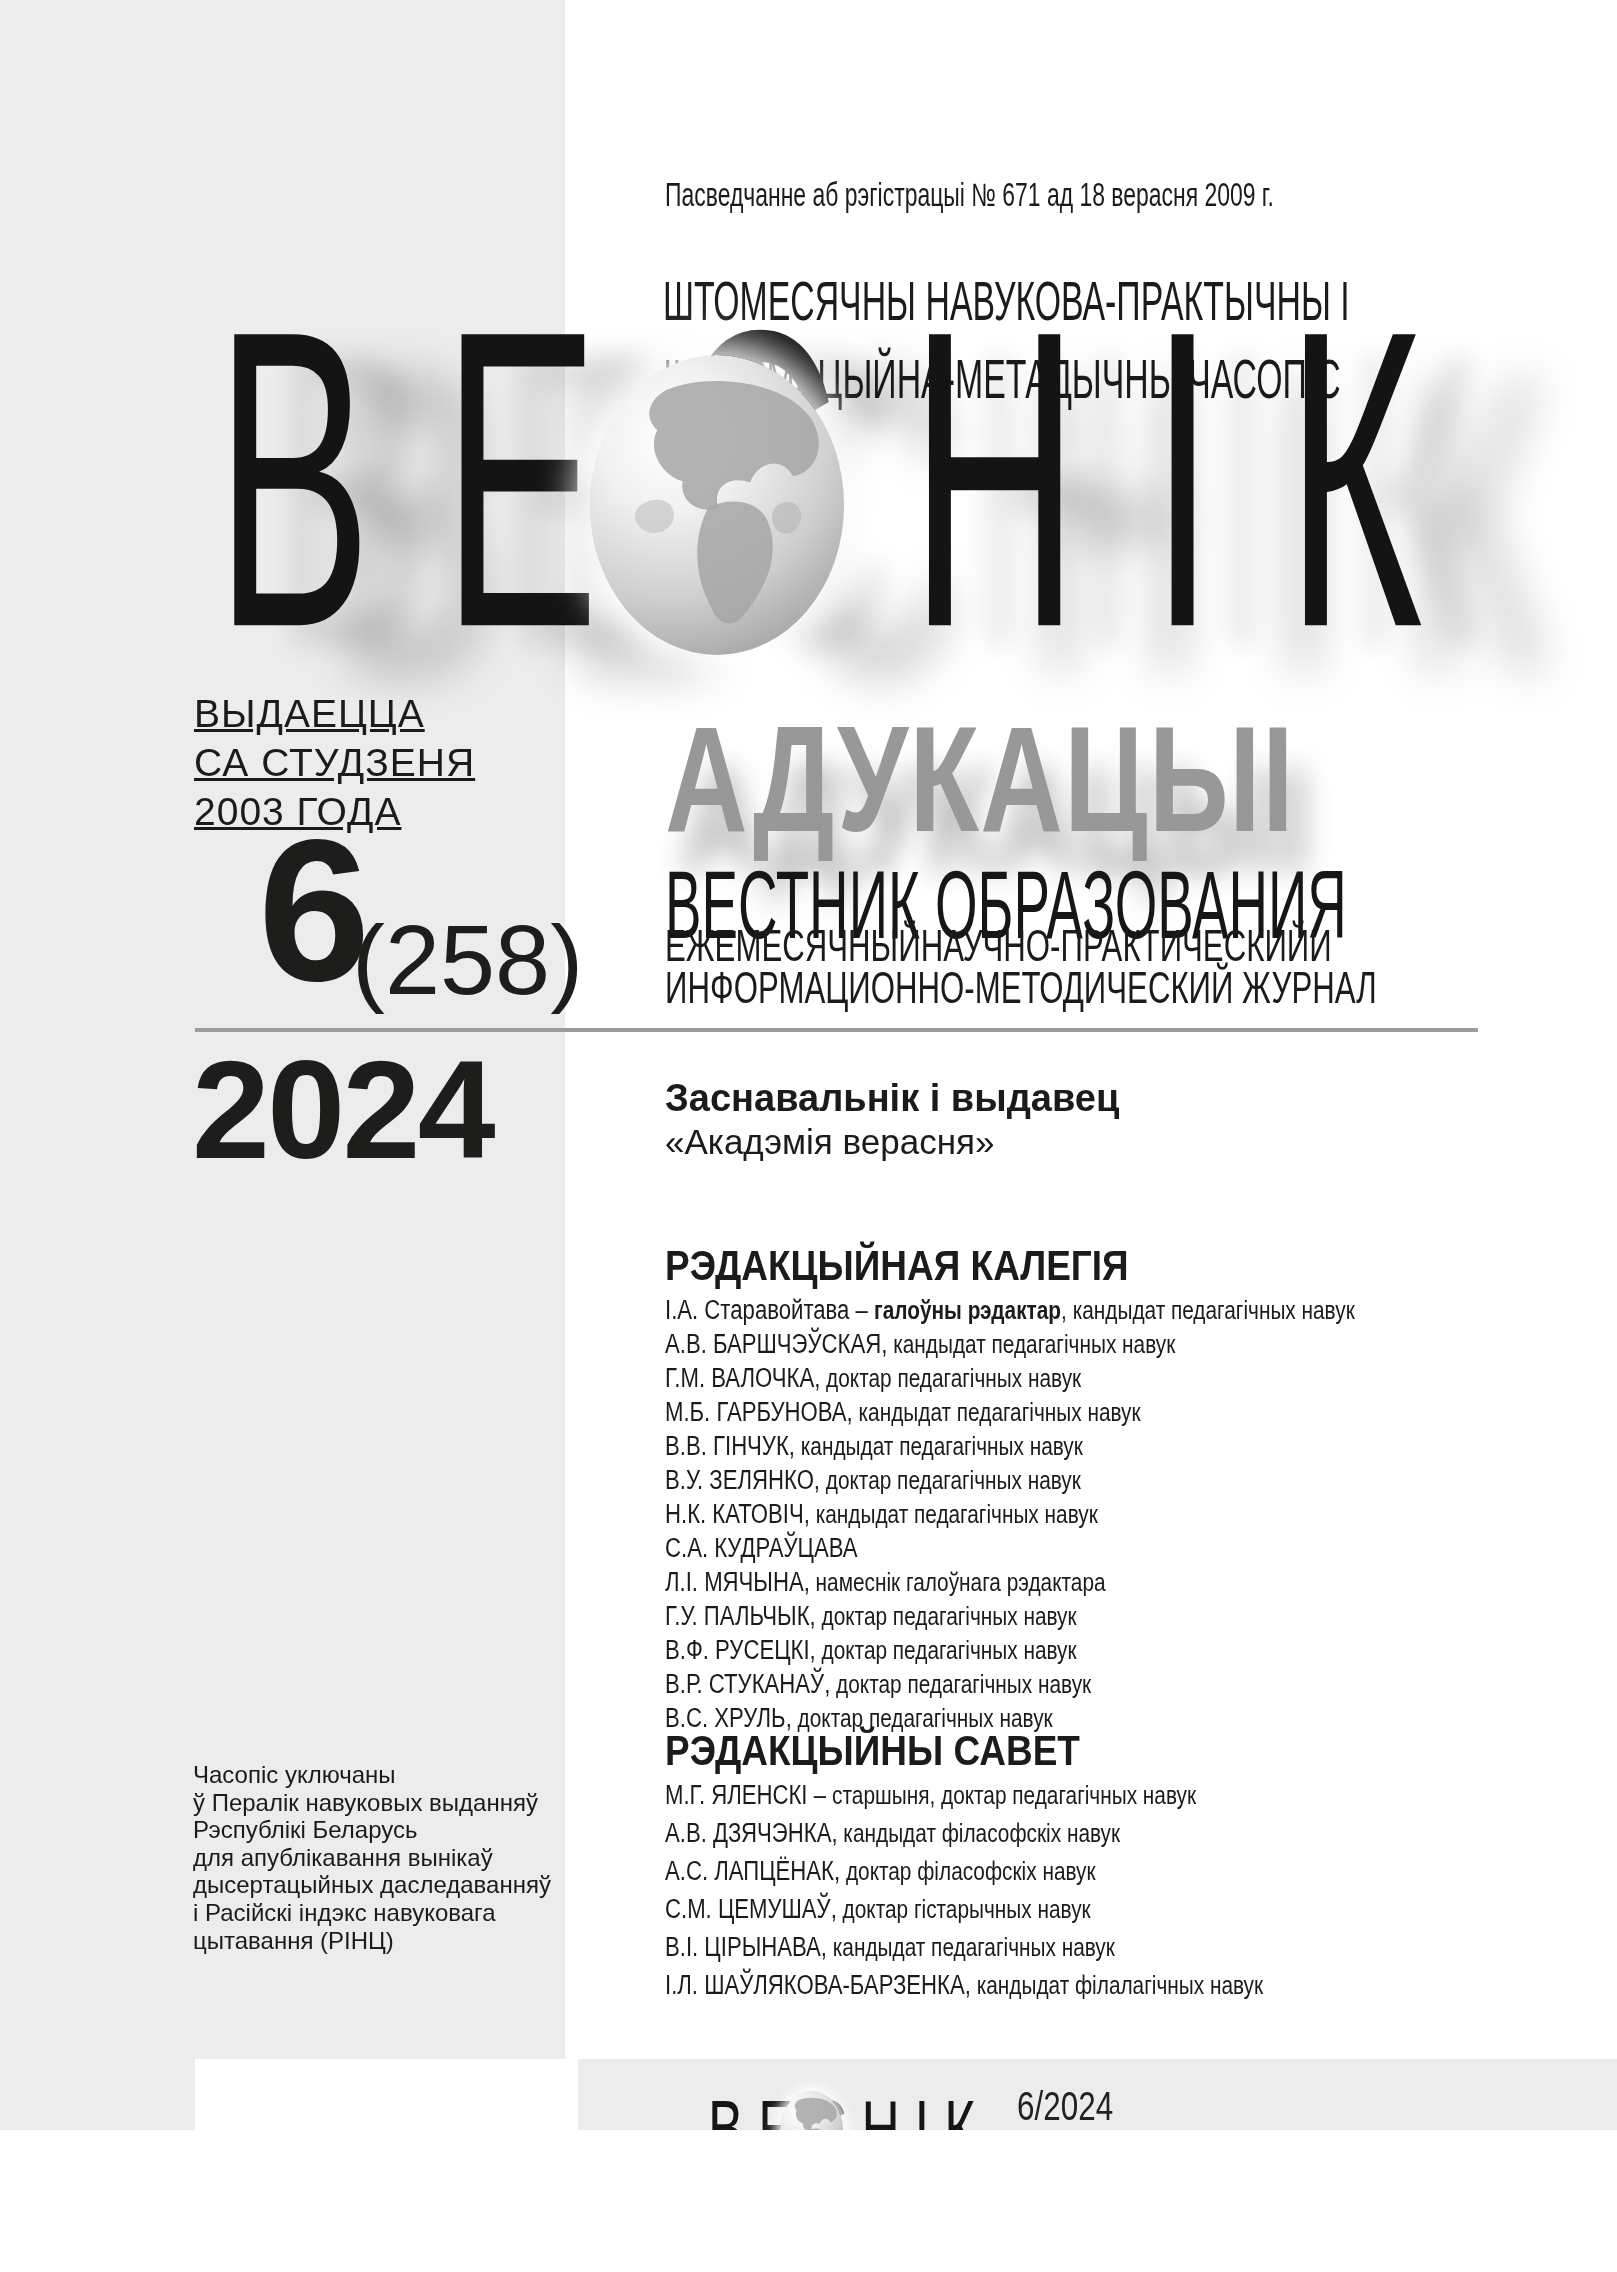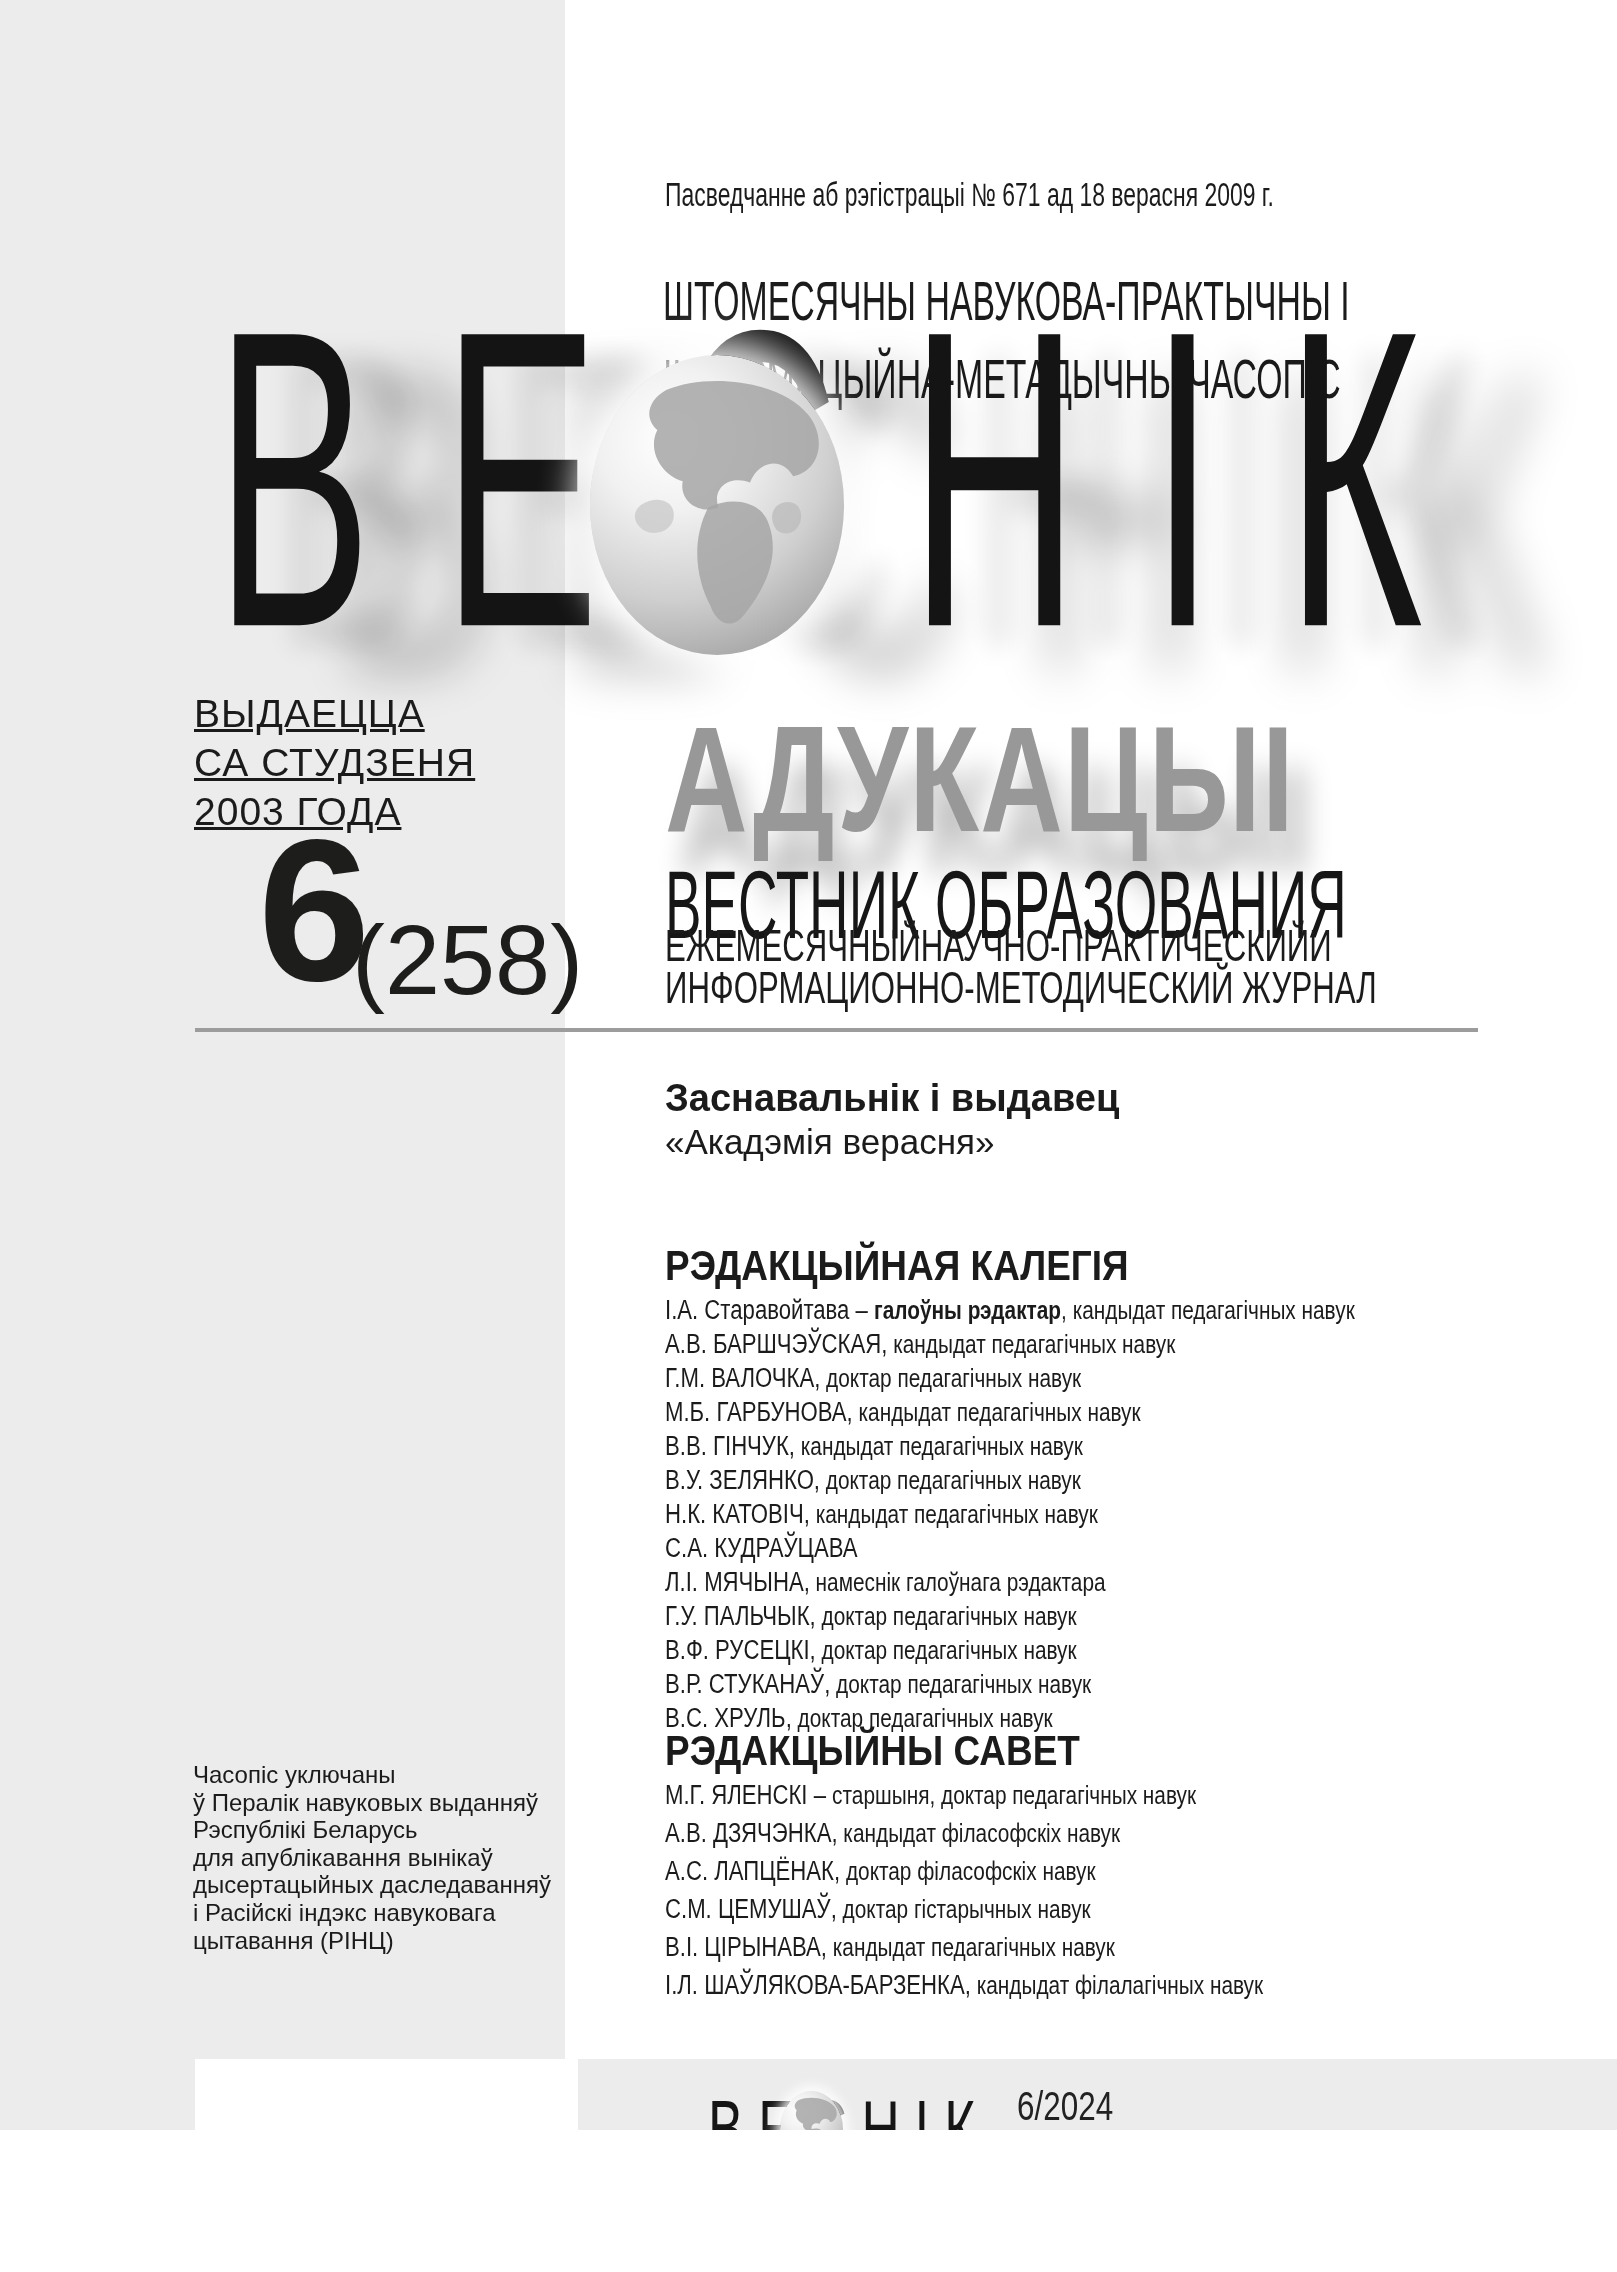--- a/index.html
+++ b/index.html
@@ -82,20 +82,21 @@
       <path d="M40,120 C52,112 66,116 66,128 C66,140 52,146 42,140 C34,134 33,126 40,120 Z" fill="#c6c6c6" opacity="0.7"></path>
     </svg>
   </div>
 
   <div class="abs since">ВЫДАЕЦЦА
 СА СТУДЗЕНЯ
 2003 ГОДА</div>
   <div class="abs num6">6</div>
   <div class="abs num258">(258)</div>
   <div class="rule"></div>
+  <div class="abs year">2024</div>
 
   <div class="abs aduk-big">АДУКАЦЫІ</div>
   <div class="abs title-ru">ВЕСТНИК ОБРАЗОВАНИЯ</div>
   <div class="abs subru1">
     <span>ЕЖЕМЕСЯЧНЫЙ</span>
     <span>НАУЧНО-ПРАКТИЧЕСКИЙ</span>
     <span>И</span>
   </div>
   <div class="abs subru2">ИНФОРМАЦИОННО-МЕТОДИЧЕСКИЙ ЖУРНАЛ</div>
 

